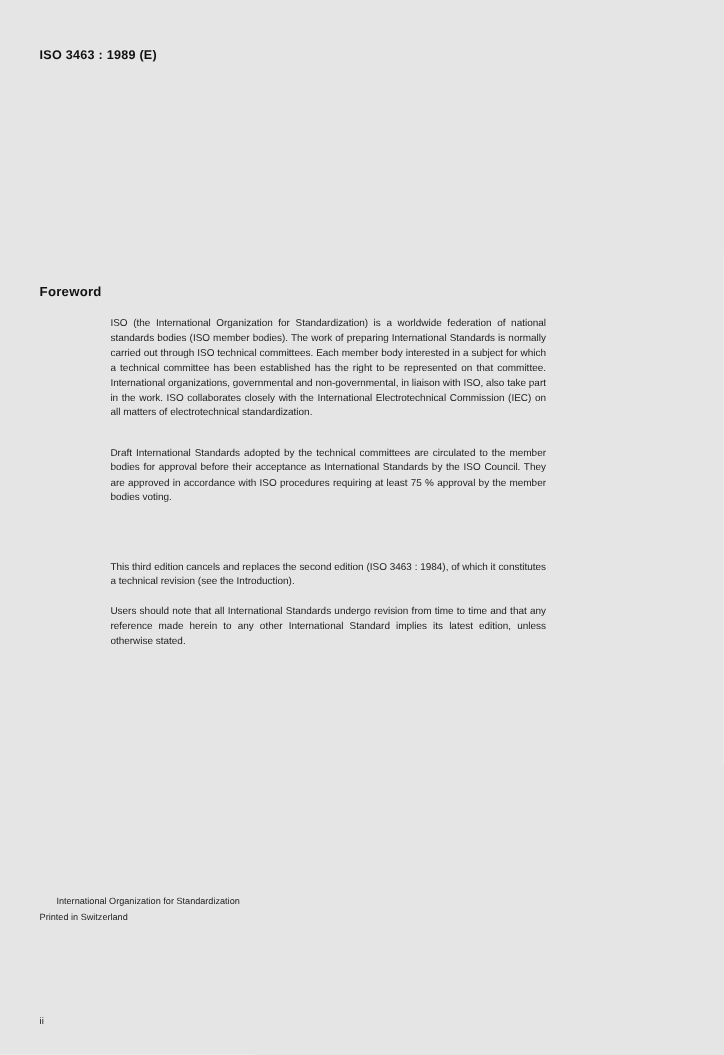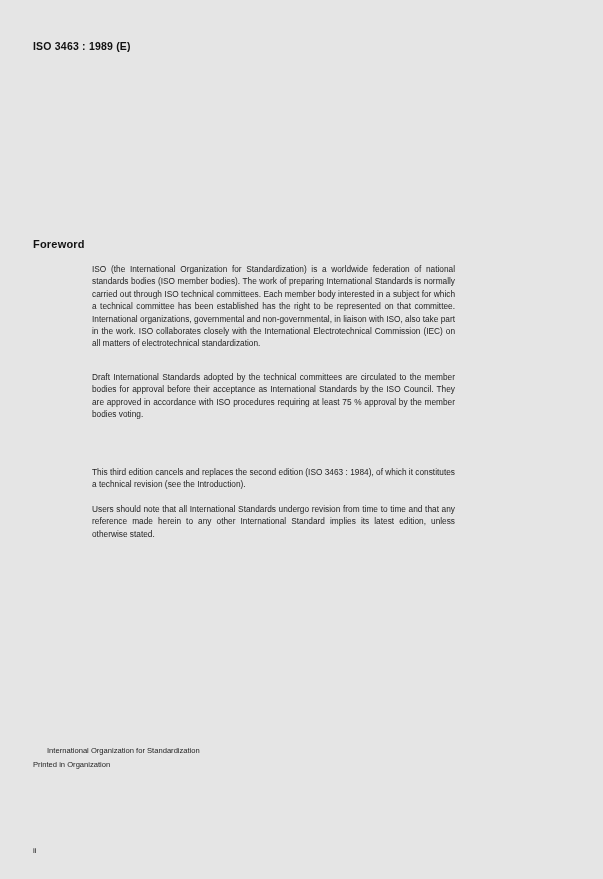--- a/index.html
+++ b/index.html
@@ -111,18 +111,18 @@
 
 
   <div class="body-block p4">This third edition cancels and replaces the second edition (ISO 3463 : 1984), of which it constitutes a technical revision (see the Introduction).</div>
 
   <div class="body-block p5">Users should note that all International Standards undergo revision from time to time and that any reference made herein to any other International Standard implies its latest edition, unless otherwise stated.</div>
 
   <div class="footer">
     <div class="addr">
       <div>International Organization for Standardization</div>
     </div>
-    <div class="printed">Printed in Organization</div>
+    <div class="printed">Printed in Switzerland</div>
   </div>
 
   <div class="page-num">ii</div>
 
 </div>
 
 </body></html>

